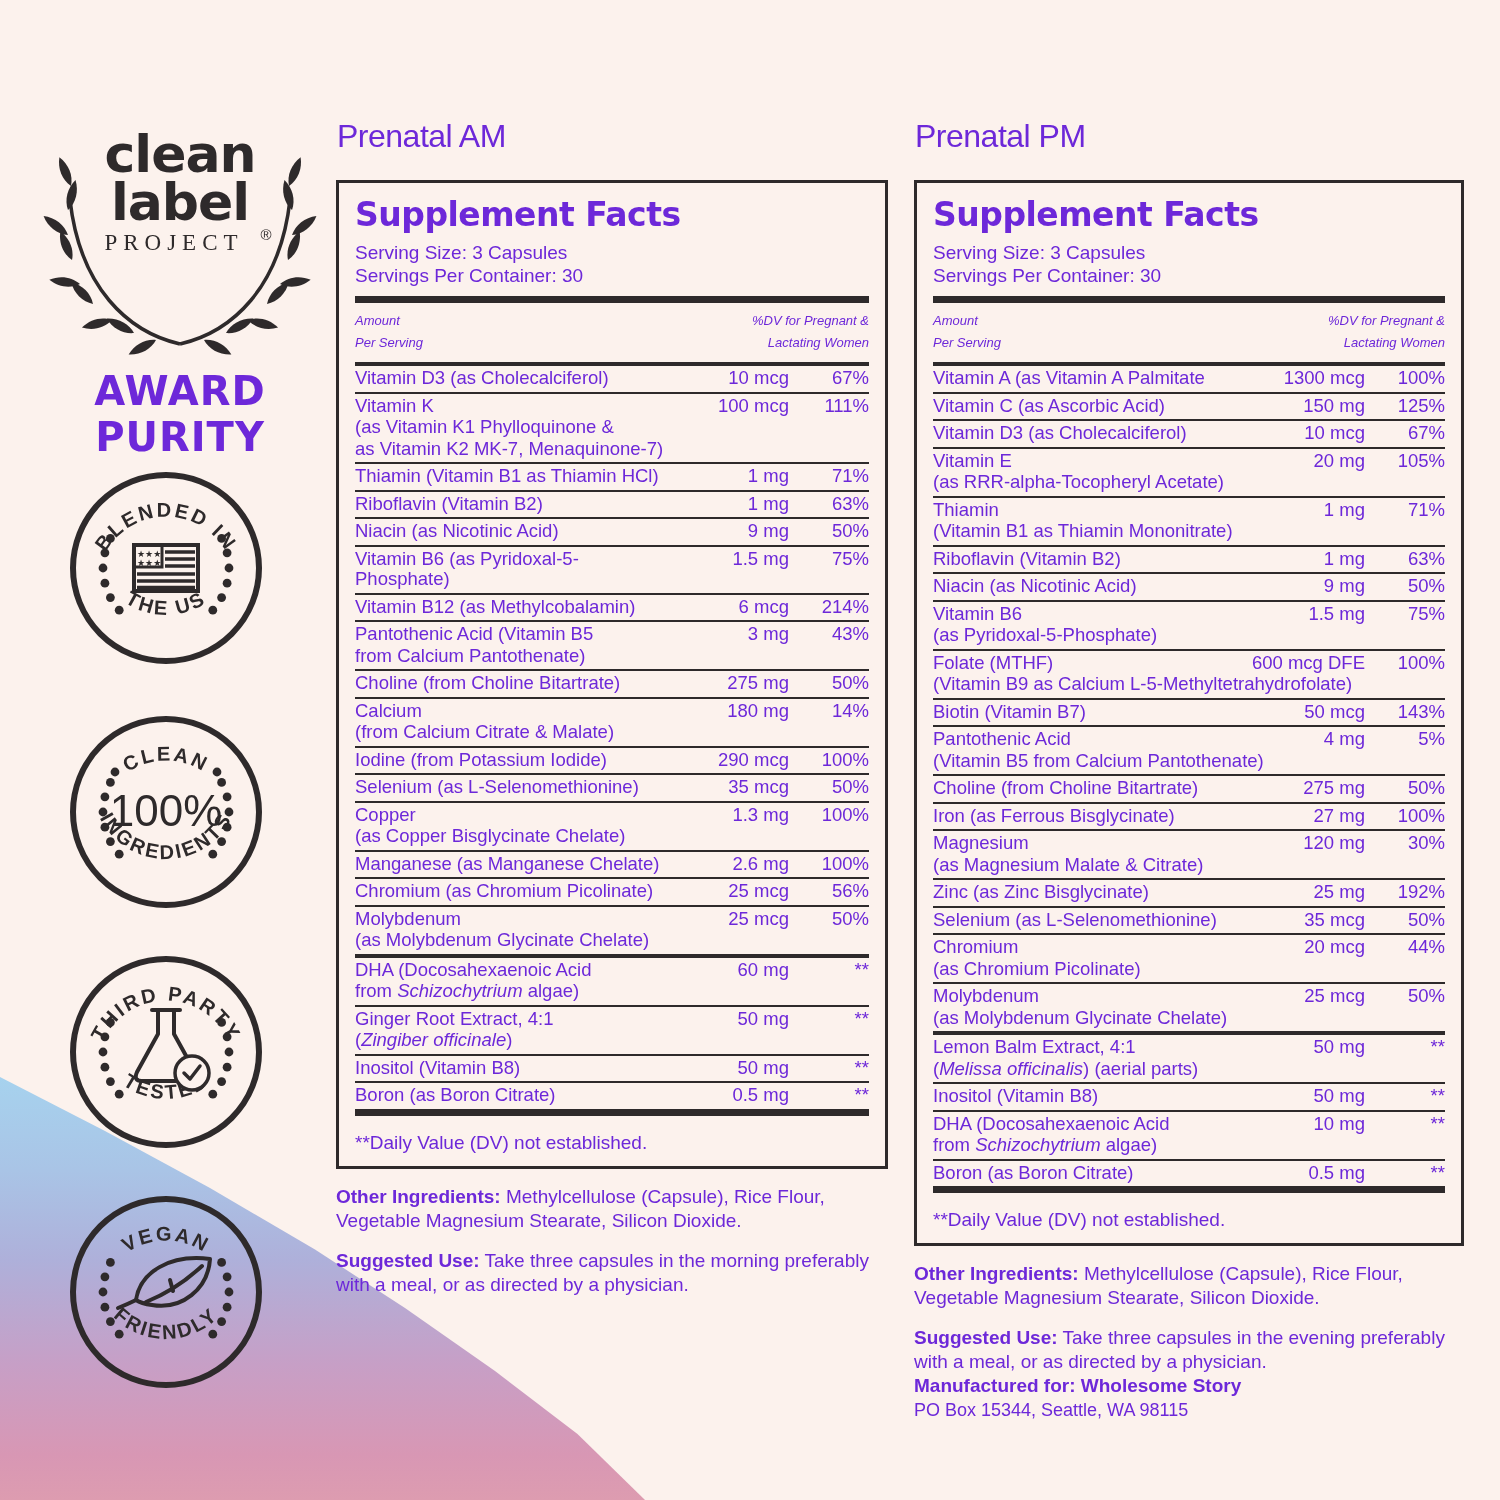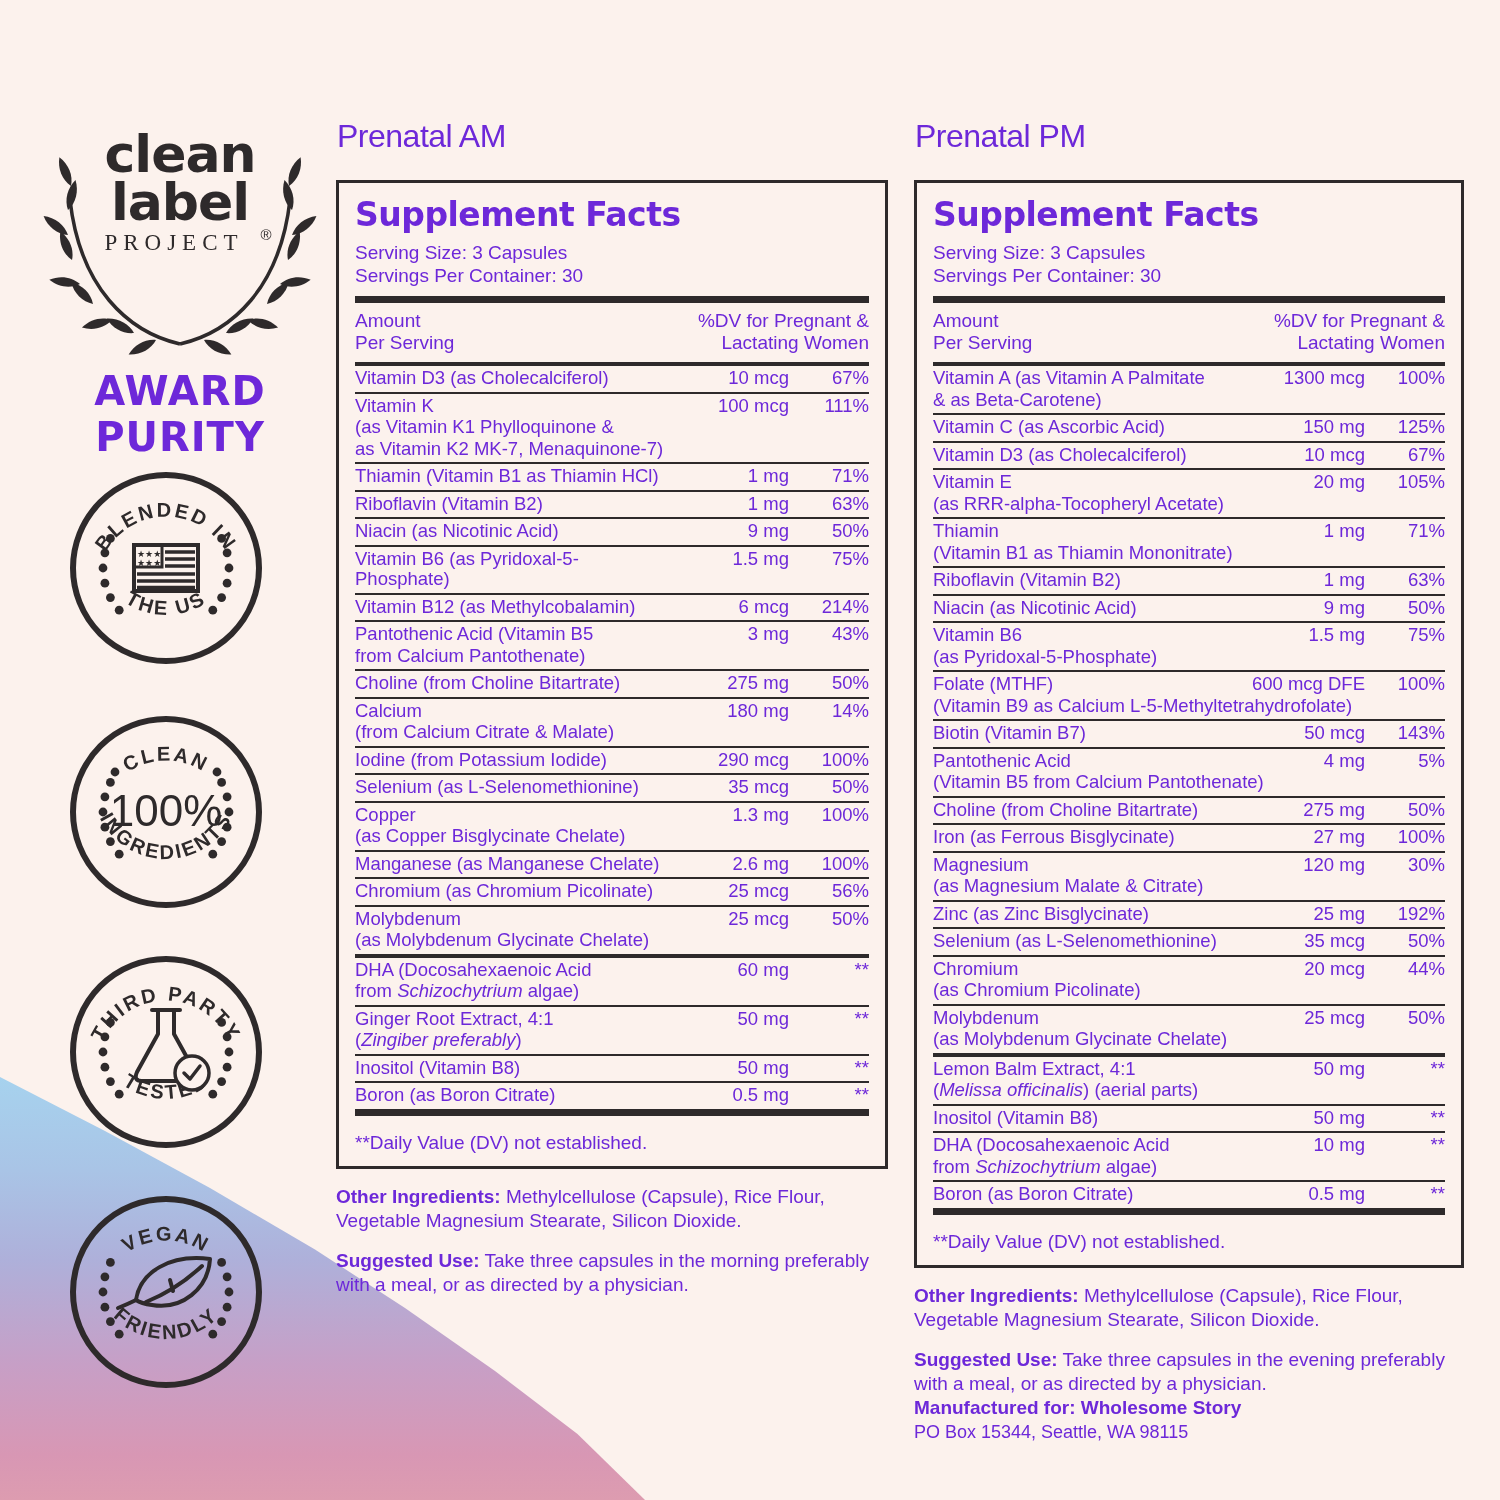--- a/index.html
+++ b/index.html
@@ -19,21 +19,21 @@
   .arc-text{font-family:"Liberation Sans",sans-serif;font-weight:bold;font-size:20px;letter-spacing:2.5px;fill:#2e2a2b;}
   
   .panel{position:absolute;top:112px;}
   #panel-am{left:336px;width:552px;}
   #panel-pm{left:914px;width:550px;}
   .ptitle{font-size:32px;line-height:48px;letter-spacing:-0.5px;margin:0 0 20px 1px;}
   .facts-box{border:3px solid #2e2a2b;padding:12px 16px 0 16px;background:transparent;}
   .sf-title{font-family:"DejaVu Sans",sans-serif;font-weight:bold;font-size:33px;letter-spacing:-0.5px;line-height:40px;}
   .serving{font-size:19px;line-height:23px;margin-top:6px;}
   .bar-thick{height:7px;background:#2e2a2b;margin-top:9px;}
-  .hdr{display:flex;justify-content:space-between;align-items:flex-end;font-size:19px;line-height:22px;padding:7px 0 8px;}
+  .hdr{display:flex;justify-content:space-between;align-items:flex-end;font-size:13px;line-height:22px;padding:7px 0 8px;font-style:italic;}
   .hdr .right{text-align:right;}
   .bar-med{height:4px;background:#2e2a2b;}
   .bar-mid{height:4px;background:#2e2a2b;}
   .frow{border-top:2px solid #2e2a2b;padding:2px 0 3px;font-size:18.5px;line-height:20.5px;}
   .frow.nt{border-top:none;}
   .l1{display:flex;align-items:baseline;}
   .nm{flex:1;padding-right:4px;}
   .amt{min-width:120px;text-align:right;white-space:nowrap;}
   .dv{min-width:80px;text-align:right;white-space:nowrap;}
   .nml{margin-top:1px;}
@@ -355,21 +355,21 @@
               <div class="dv">**</div>
             </div>
             <div class="nml">from <i>Schizochytrium</i> algae)</div>
           </div>
           <div class="frow">
             <div class="l1">
               <div class="nm">Ginger Root Extract, 4:1</div>
               <div class="amt">50 mg</div>
               <div class="dv">**</div>
             </div>
-            <div class="nml">(<i>Zingiber preferably</i>)</div>
+            <div class="nml">(<i>Zingiber officinale</i>)</div>
           </div>
           <div class="frow">
             <div class="l1">
               <div class="nm">Inositol (Vitamin B8)</div>
               <div class="amt">50 mg</div>
               <div class="dv">**</div>
             </div>
           </div>
           <div class="frow">
             <div class="l1">
@@ -406,21 +406,20 @@
         </div>
       </div>
       <div class="bar-med"></div>
       <div>
           <div class="frow nt">
             <div class="l1">
               <div class="nm">Vitamin A (as Vitamin A Palmitate</div>
               <div class="amt">1300 mcg</div>
               <div class="dv">100%</div>
             </div>
-            <div class="nml">&amp; as Beta-Carotene)</div>
           </div>
           <div class="frow">
             <div class="l1">
               <div class="nm">Vitamin C (as Ascorbic Acid)</div>
               <div class="amt">150 mg</div>
               <div class="dv">125%</div>
             </div>
           </div>
           <div class="frow">
             <div class="l1">

